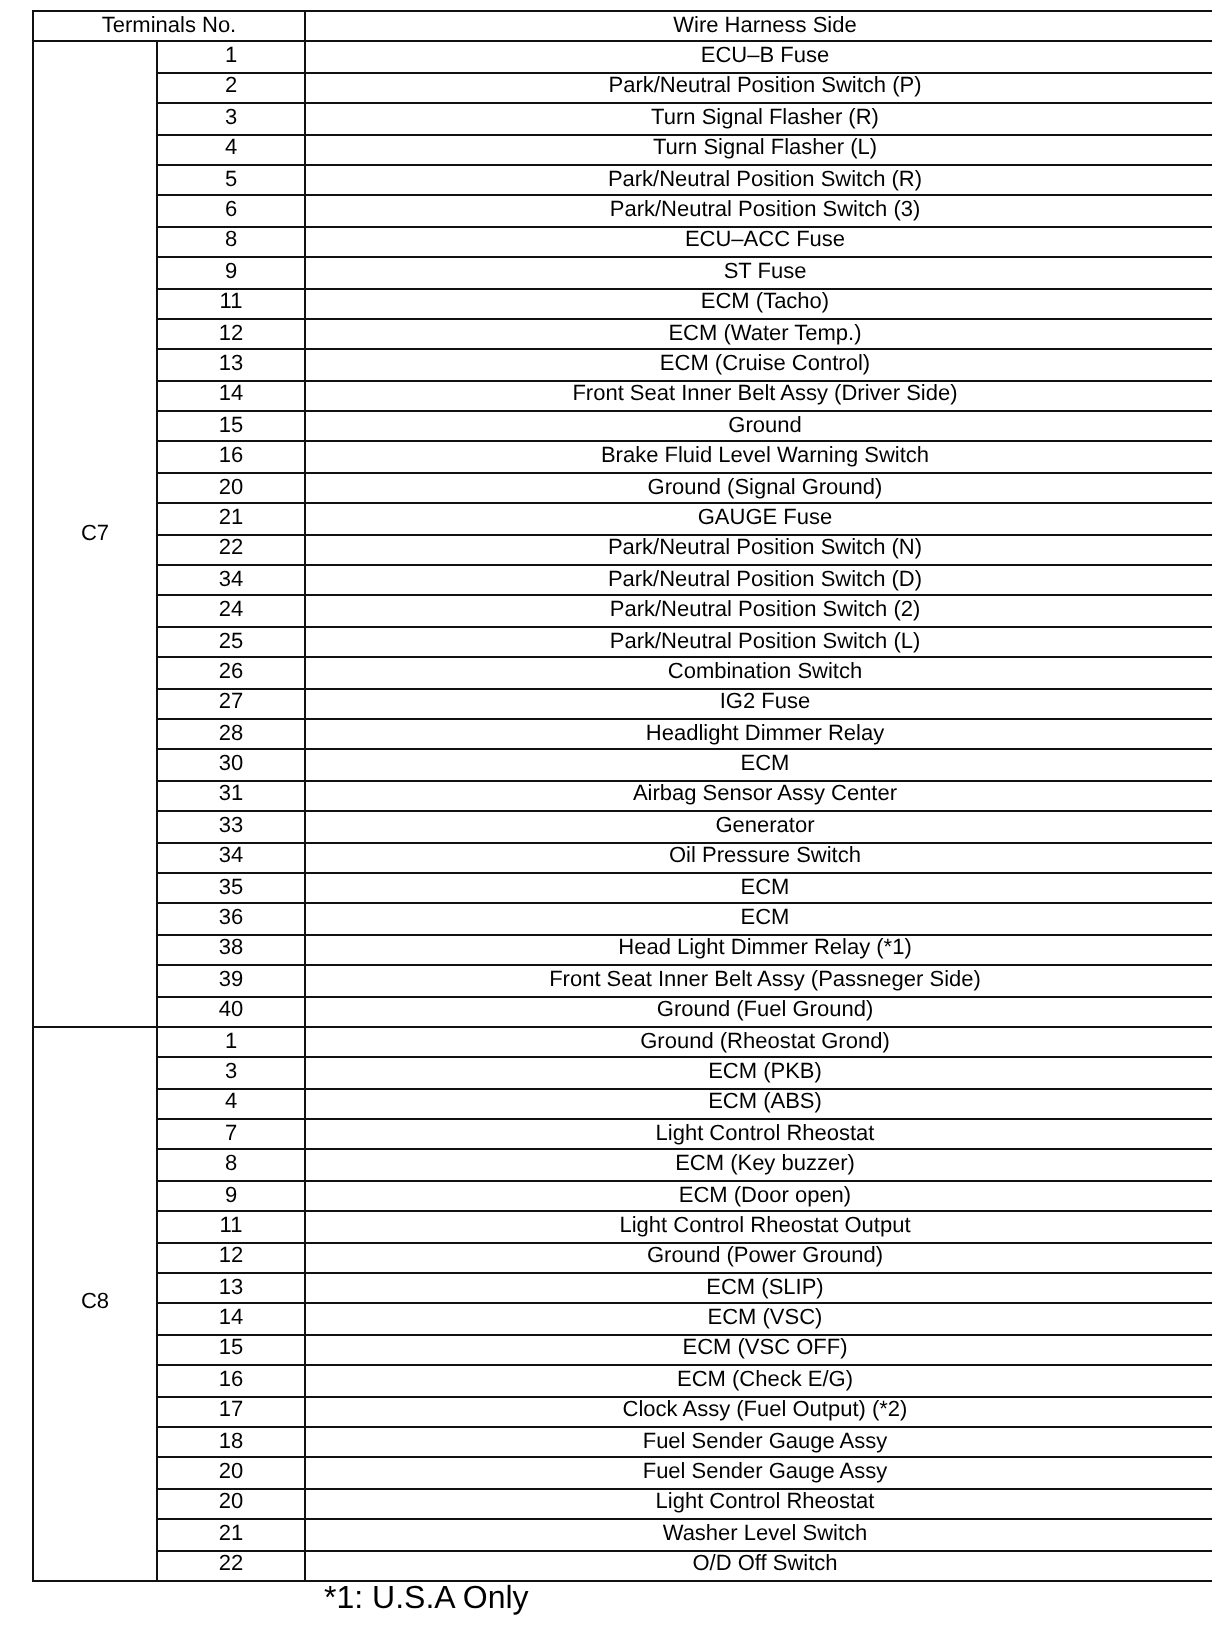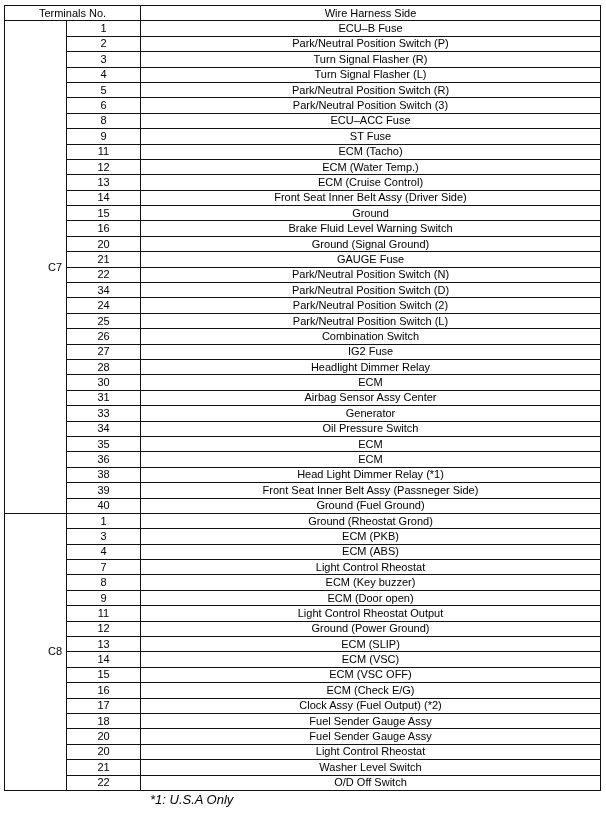--- a/index.html
+++ b/index.html
@@ -9,21 +9,21 @@
     color: #000000;
     font-family: "Liberation Sans", sans-serif;
   }
   .page {
     position: relative;
     width: 606px;
     height: 826px;
     overflow: hidden;
     background: #ffffff;
     box-sizing: border-box;
-    padding: 5px 5px 0 4px;
+    padding: 5px 5px 0 16px;
   }
   table.terminal-table {
     border-collapse: collapse;
     width: 597px;
     table-layout: fixed;
   }
   .col-connector { width: 62px; }
   .col-terminal  { width: 74px; }
   .col-desc      { width: auto; }
   table.terminal-table td {
@@ -34,38 +34,37 @@
     padding: 0 4px;
     overflow: hidden;
     white-space: nowrap;
     vertical-align: middle;
   }
   td.header-cell {
     text-align: center;
   }
   td.connector-cell {
     vertical-align: top;
-    text-align: right;
+    text-align: center;
     padding-top: 1px;
     padding-left: 5px;
     margin-left: 23px;
   }
   td.terminal-cell {
     text-align: center;
   }
   td.desc-cell {
     text-align: center;
     padding-left: 7px;
   }
   .footnotes {
     margin-top: 2px;
     margin-left: 146px;
-    font-size: 13px;
+    font-size: 16px;
     line-height: 14px;
-    font-style: italic;
   }
 </style>
 </head>
 <body>
 
 <div class="page">
   <table class="terminal-table">
     <colgroup>
       <col class="col-connector">
       <col class="col-terminal">

